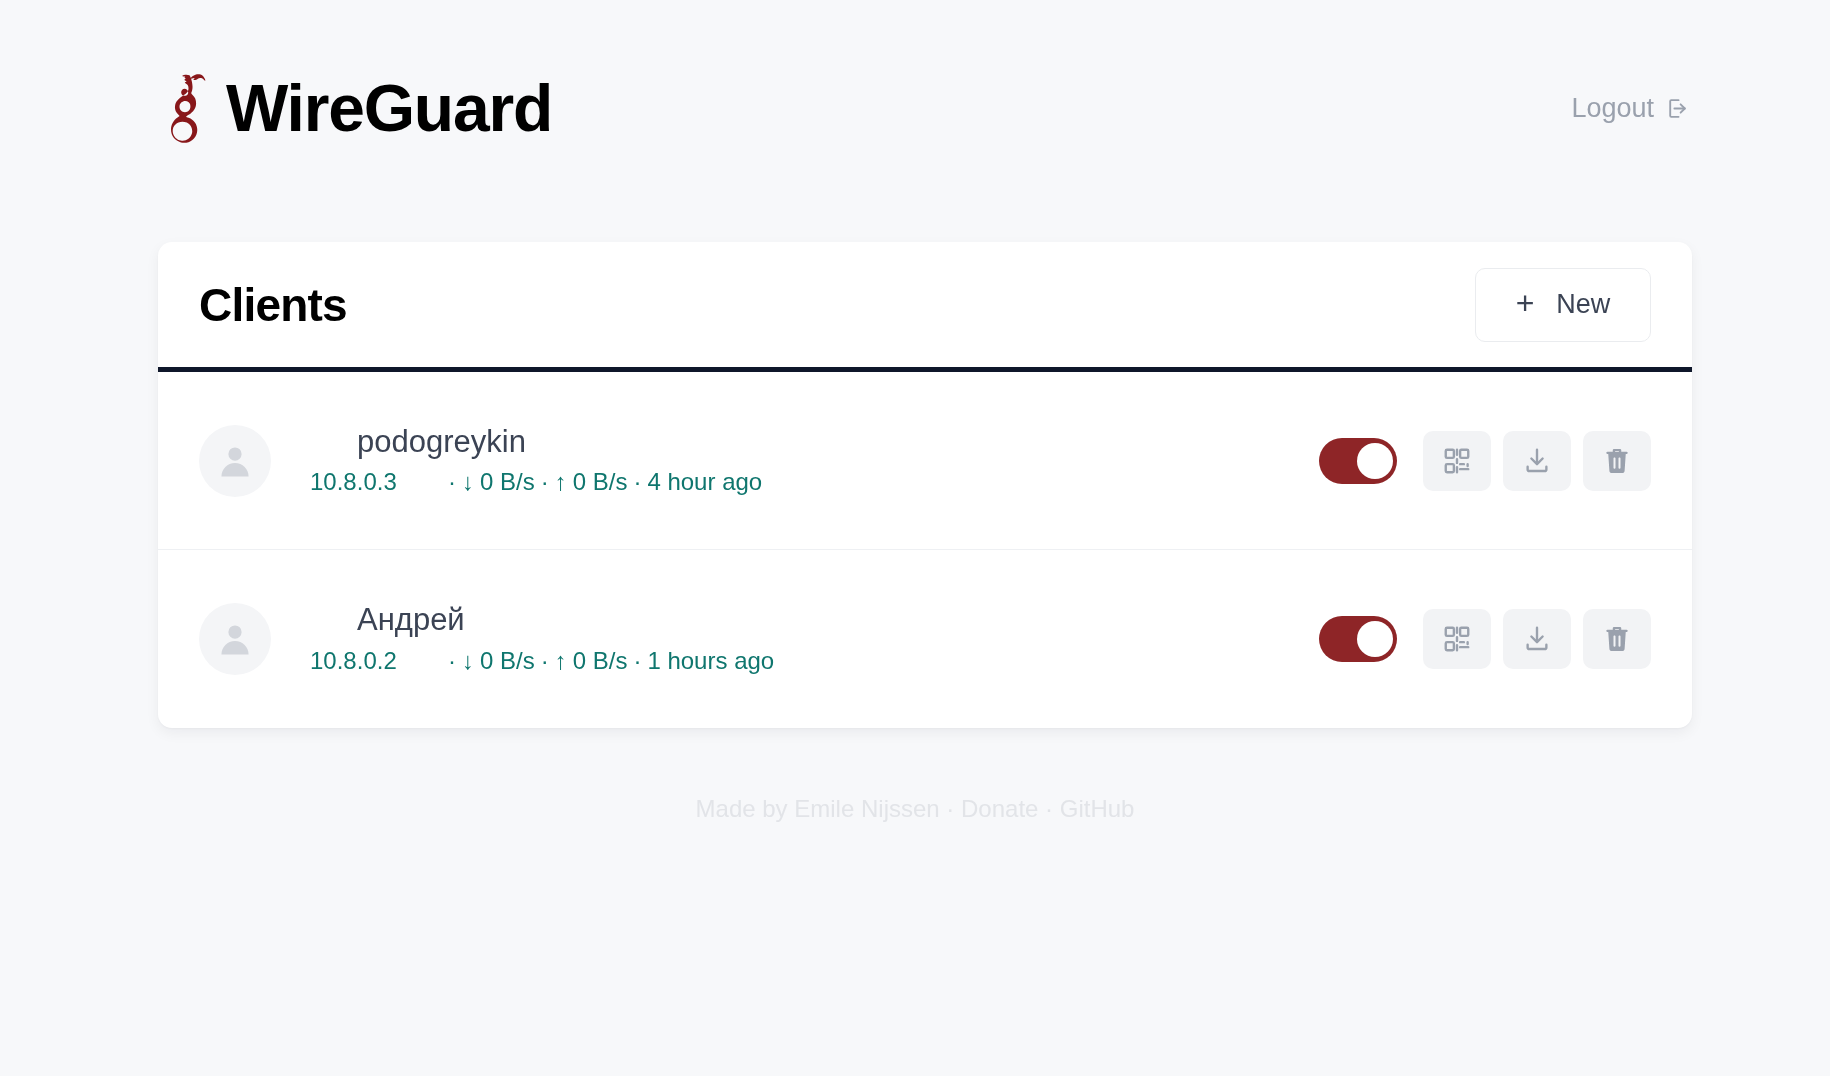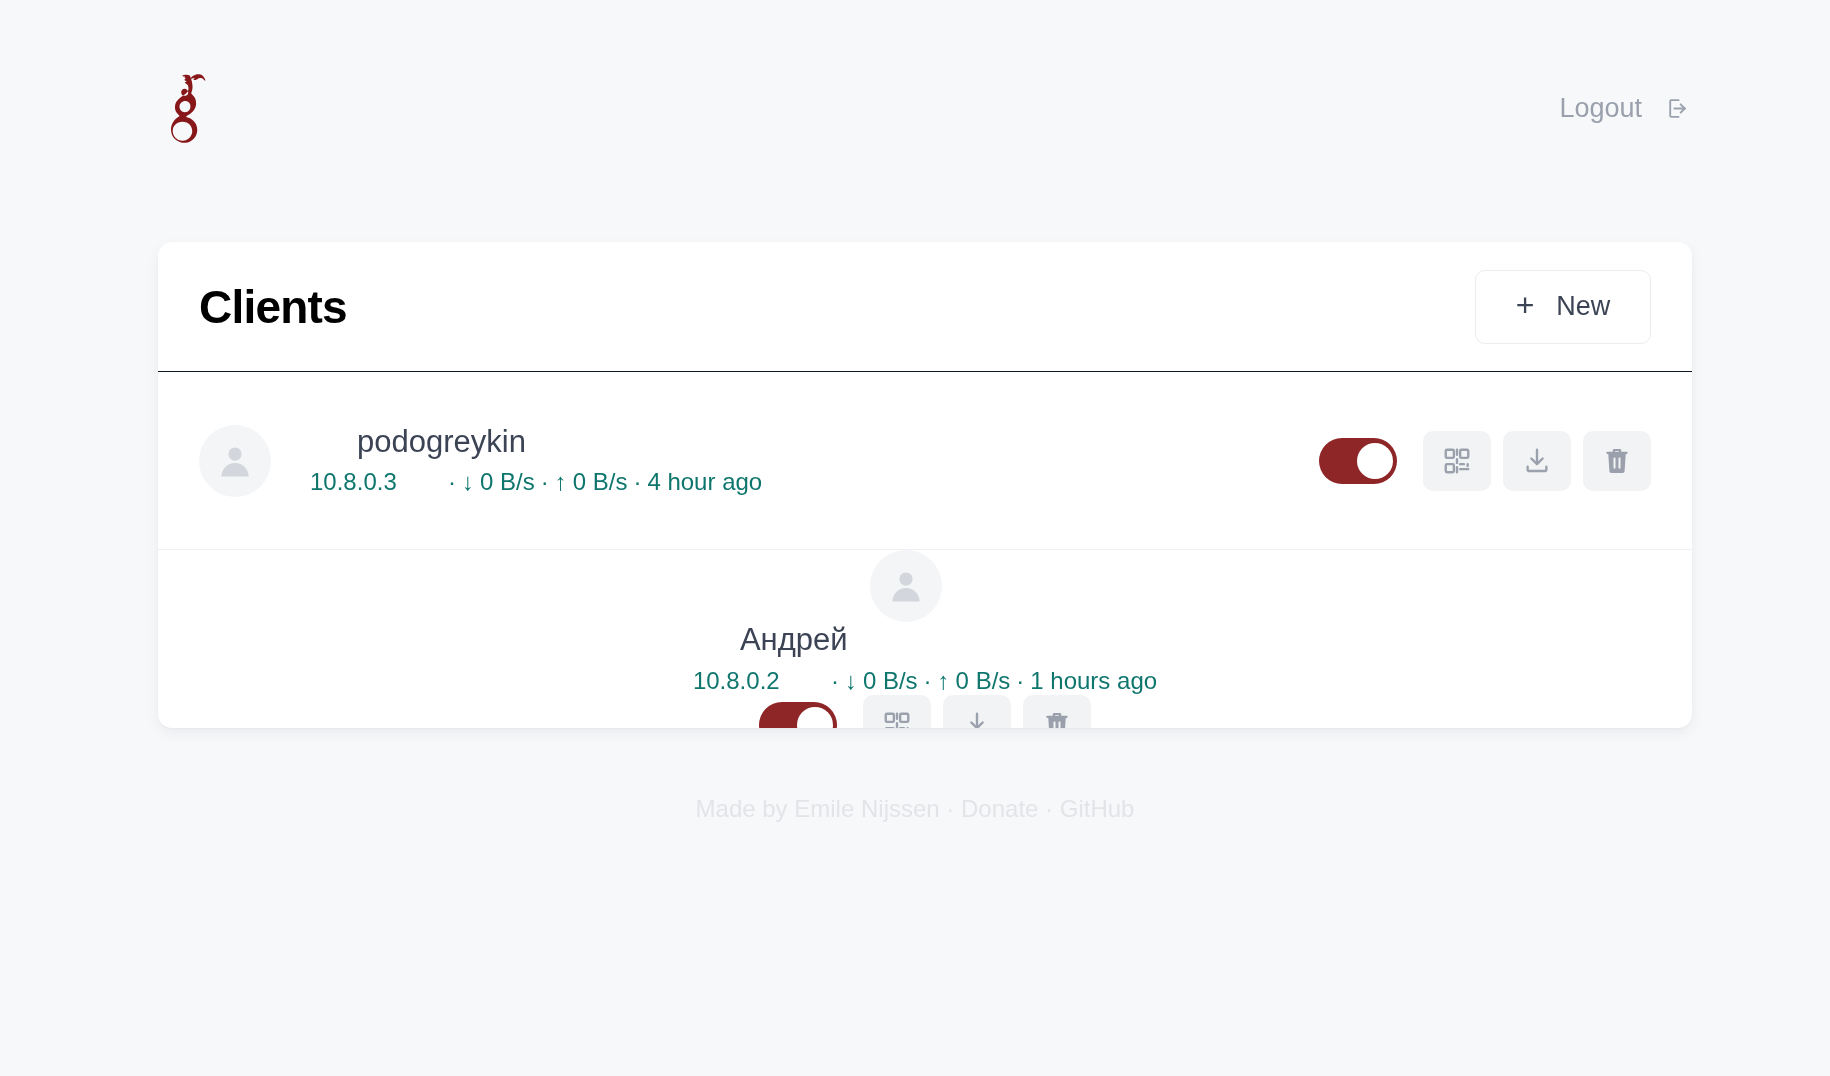--- a/index.html
+++ b/index.html
@@ -49,21 +49,21 @@
     font-size: 66px;
     font-weight: 700;
     color: #000000;
     letter-spacing: -1.2px;
     line-height: 1;
   }
 
   .logout {
     display: flex;
     align-items: center;
-    gap: 23px;
+    gap: 11px;
     color: #9AA1AD;
     font-size: 27px;
     font-weight: 400;
     cursor: pointer;
     padding-right: 2px;
   }
   .logout-icon { width: 25px; height: 25px; display: block; }
 
   
   .card {
@@ -76,21 +76,21 @@
     box-shadow: 0 5px 14px rgba(15, 23, 42, 0.055), 0 1px 2px rgba(15,23,42,0.03);
     overflow: hidden;
   }
 
   .card-header {
     height: 130px;
     display: flex;
     align-items: center;
     justify-content: space-between;
     padding: 0 41px 0 41px;
-    border-bottom: 1px solid #0f172a;
+    border-bottom: 5px solid #0f172a;
   }
 
   .card-title {
     font-size: 46px;
     font-weight: 700;
     color: #000000;
     letter-spacing: -0.8px;
     line-height: 1;
   }
 
@@ -118,21 +118,21 @@
   }
 
   
   .client-row {
     height: 178px;
     display: flex;
     align-items: center;
     padding: 0 41px 0 41px;
     border-bottom: 1px solid #EEF0F3;
   }
-  .client-row:last-child { border-bottom: none; flex-direction: column; }
+  .client-row:last-child { border-bottom: none; }
 
   .avatar {
     width: 72px;
     height: 72px;
     border-radius: 50%;
     background: #F4F5F7;
     display: flex;
     align-items: center;
     justify-content: center;
     flex: 0 0 auto;
@@ -225,20 +225,21 @@
 <div class="page">
 
   <div class="header">
     <div class="brand">
       <svg class="brand-logo" viewBox="0 0 52 72">
         <g fill="#88171A">
           <path d="M31.5 3.2c-1.6-.6-3.8-.7-5.6-.2-1 .3-1.6.8-1.6 1.1 0 .2.4.3 1.3.3 1.6 0 2.1.3 1.2.8-.6.3-.6.4.2.9.8.4.8.5.1.9-1.1.6-1 1.1.4 1.8 1.3.6 1.3.7.2 1.1-1.3.5-1.2.9.4 1.9 1.7 1 2.4 2.3 2.4 4.5 0 2.9-1.2 4.6-5.2 7.3-5.4 3.7-7.5 6.2-8.2 9.9-.6 3.1.4 6.3 2.7 8.6 1 1 1.8 1.9 1.7 2-.1.1-1 .7-2 1.4C15.6 48.3 13 52.5 13 57.6c0 6.2 4 11.3 10 12.8 7.2 1.8 14.5-2.8 16-10 1.3-6.3-2.3-12.5-8.4-14.6-1.3-.4-2.4-.9-2.4-1.1 0-.2.9-.9 2-1.6 5.4-3.3 7.9-7.1 7.9-11.9 0-3.3-1-5.8-3.3-8-1.6-1.6-1.8-2-1.2-3.3.4-.8.8-2.6.9-4 .3-3.9-1.2-10.3-3-12.7zM29 17.8c1.4 1.3 1.6 3.6.4 5-1.2 1.4-4.3 1.3-5.4-.1-1.2-1.4-1.1-3.6.2-4.9 1.3-1.3 3.4-1.3 4.8 0zM30.7 30.2c1.3 1.2 1.7 2.3 1.7 4.4 0 3.4-2.1 5.6-5.4 5.6-3.3 0-5.5-2.2-5.5-5.6 0-4.7 5.6-7.4 9.2-4.4zM28.8 50.6c4.1 1.9 6.3 6.7 5.1 11-1.4 5-6.1 8-11.1 7-4-.8-7.1-3.9-7.9-7.9-1.4-7 5.4-13.1 13.9-10.1z"></path>
           <path d="M38 2.6c-2.2.7-4.5 2.2-5.2 3.3-.5.8-.3.9 1.1.5 2.7-.8 3.1-.7 2.1.5-.8 1-.8 1.1.6 1.1.9 0 2.2-.4 2.9-1 1.8-1.4 4.3-1.2 6.1.5.8.8 1.6 1.3 1.7 1.2.5-.5-1.3-3.9-2.6-5-1.6-1.3-4.6-1.7-6.7-1.1z"></path>
         </g>
       </svg>
+      <div class="brand-title">WireGuard</div>
     </div>
 
     <div class="logout">
       <span>Logout</span>
       <svg class="logout-icon" viewBox="0 0 24 24" fill="none" stroke="#9AA1AD" stroke-width="1.8" stroke-linecap="round" stroke-linejoin="round">
         <path d="M13 4H6a1 1 0 0 0-1 1v14a1 1 0 0 0 1 1h7"></path>
         <path d="M15 8l4 4-4 4"></path>
         <path d="M19 12H9"></path>
       </svg>
     </div>

